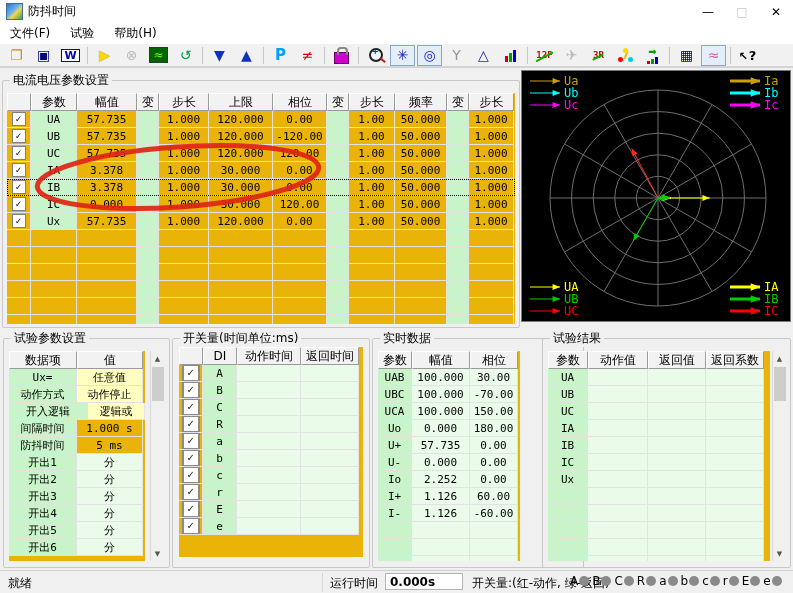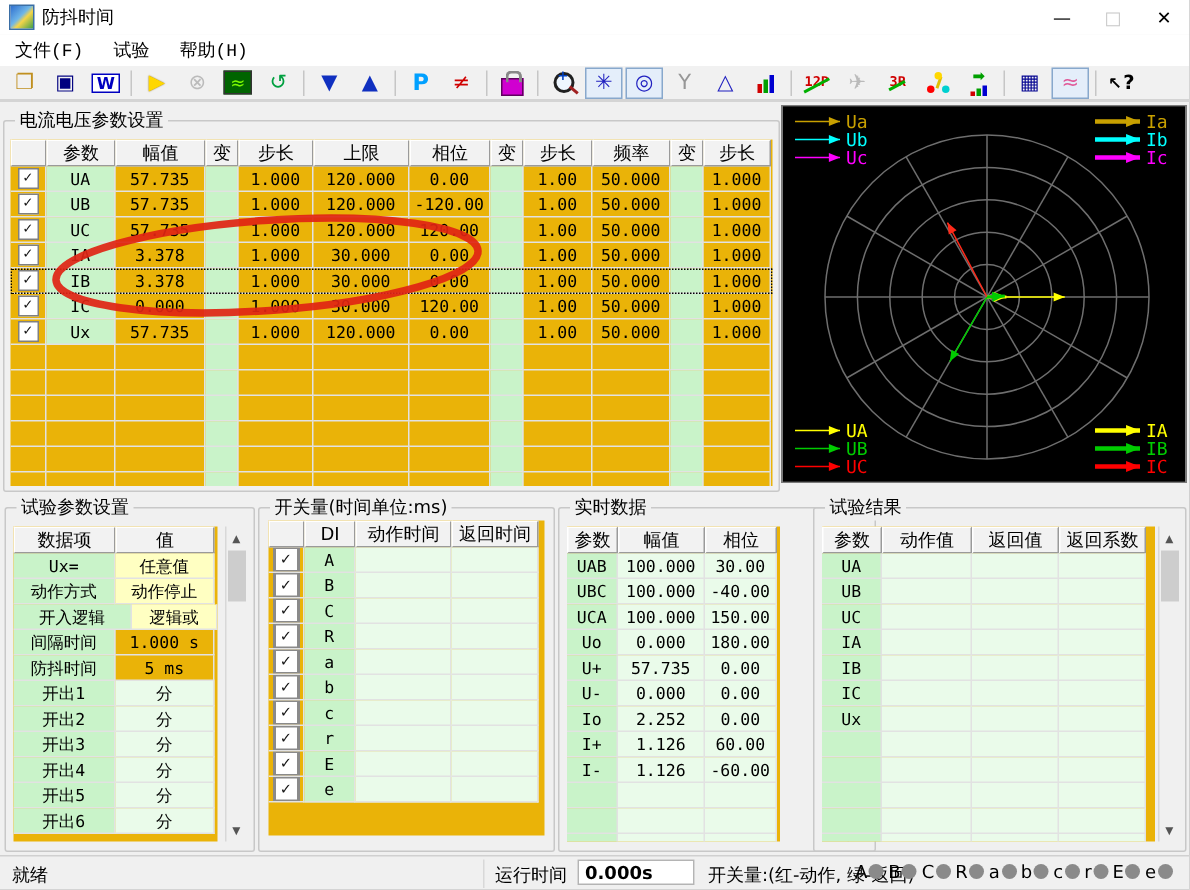--- a/index.html
+++ b/index.html
@@ -12,21 +12,21 @@
   .app-icon{width:15px;height:15px;margin:0 5px 0 6px;border:1px solid #3a6ea5;
             background:linear-gradient(135deg,#2f6fd0 0%,#6fb6e8 45%,#f5d54a 60%,#3fa04a 100%);}
   .title-text{font-size:12px;}
   .winbtns{margin-left:auto;display:flex;height:100%;}
   .winbtn{width:34px;height:100%;display:flex;align-items:center;justify-content:center;
           font-size:12px;cursor:default;}
   .winbtn.max{color:#c8c8c8;}
   
   .menubar{position:absolute;left:0;top:23px;width:793px;height:21px;background:#fff;
            display:flex;align-items:center;}
-  .menu-item{padding:2px 10px;font-family:Liberation Mono, monospace;}
+  .menu-item{padding:2px 10px;}
   
   .toolbar{position:absolute;left:0;top:44px;width:793px;height:24px;background:#f1f1f1;
            border-bottom:2px solid #d4d4d4;display:flex;align-items:center;padding-left:3px;box-sizing:border-box;}
   .tb-btn{width:25px;height:21px;display:flex;align-items:center;justify-content:center;
           font-size:14px;line-height:1;position:relative;margin:0 1px;box-sizing:border-box;}
   .tb-btn.pressed{border:1px solid #88a8cc;background:#e4eefa;}
   .tb-sep{width:1px;height:17px;background:#c6c6c6;margin:0 3px;}
   .boxtext{border:1px solid #0000c0;color:#0000c0;font-weight:bold;font-size:11px;padding:0 2px;background:#fff;}
   .boxtext2{color:#00a0ff;font-weight:bold;font-size:15px;}
   .boxwave{background:#006400;color:#7CFC00;border:1px solid #333;font-size:12px;width:17px;height:14px;
@@ -635,21 +635,21 @@
           <span class="gc th" style="width: 48px;">相位</span>
         </div>
         <div class="grow">
           <span class="gc g1" style="width: 34px;">UAB</span>
           <span class="gc g2" style="width: 58px;">100.000</span>
           <span class="gc g2" style="width: 48px;">30.00</span>
         </div>
         <div class="grow">
           <span class="gc g1" style="width: 34px;">UBC</span>
           <span class="gc g2" style="width: 58px;">100.000</span>
-          <span class="gc g2" style="width: 48px;">-40.00</span>
+          <span class="gc g2" style="width: 48px;">-70.00</span>
         </div>
         <div class="grow">
           <span class="gc g1" style="width: 34px;">UCA</span>
           <span class="gc g2" style="width: 58px;">100.000</span>
           <span class="gc g2" style="width: 48px;">150.00</span>
         </div>
         <div class="grow">
           <span class="gc g1" style="width: 34px;">Uo</span>
           <span class="gc g2" style="width: 58px;">0.000</span>
           <span class="gc g2" style="width: 48px;">180.00</span>

